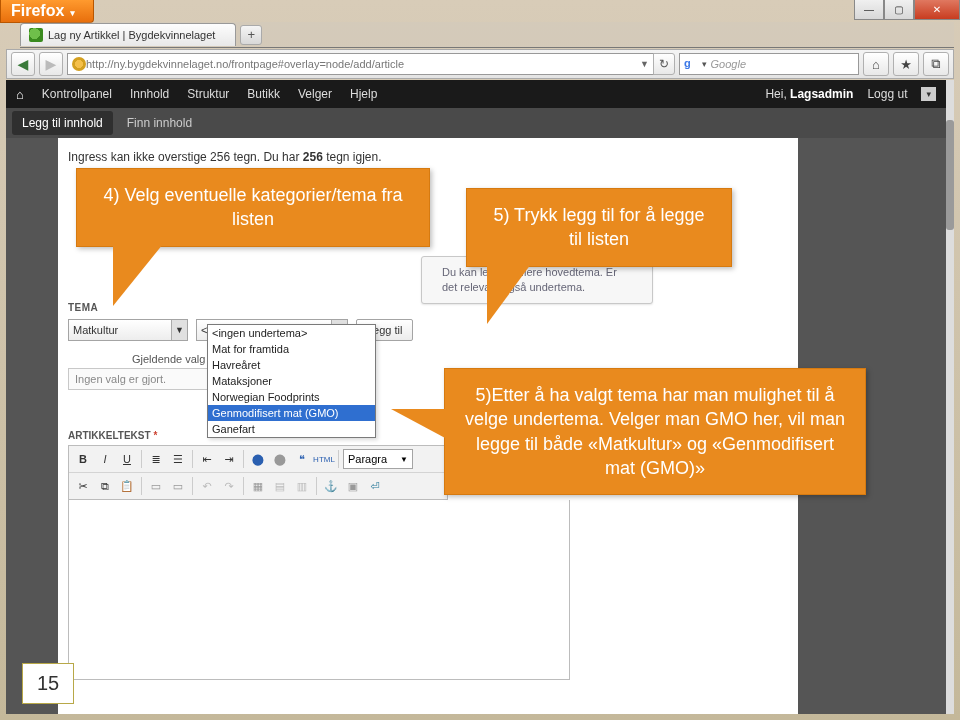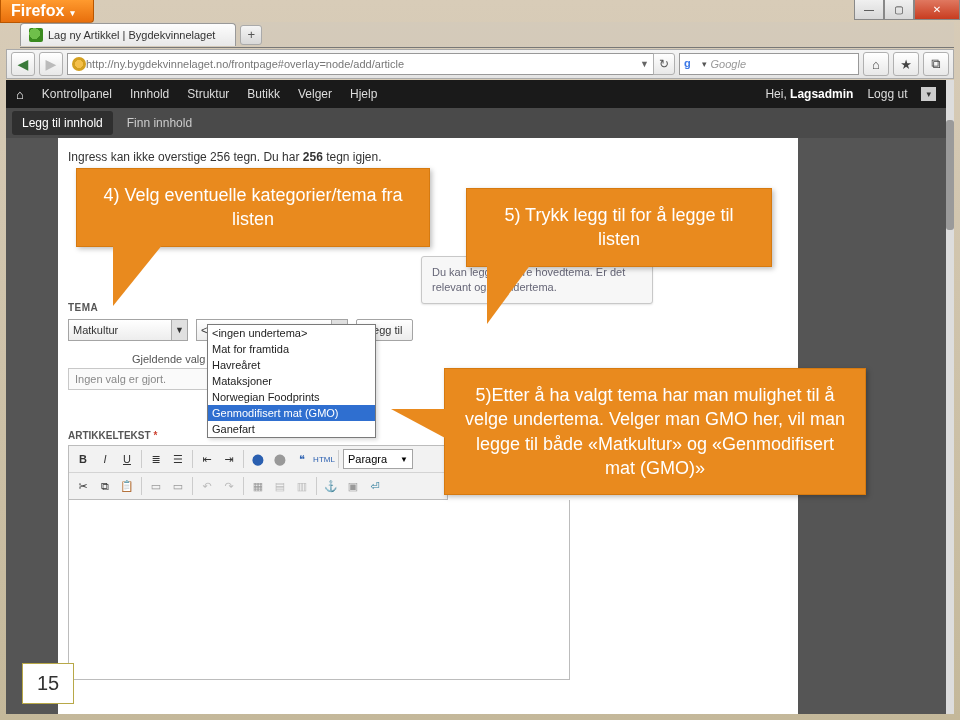--- a/index.html
+++ b/index.html
@@ -186,21 +186,21 @@
     height:20px; padding:0 4px; width:70px;
     display:flex;align-items:center;justify-content:space-between;
   }
   .editor-area {
     width:502px; height:180px; border:1px solid #bcbcbc; border-top:none; background:#fff;
   }
   
   .tooltip-box {
     position:absolute; top:118px; left:363px; width:232px;
     border:1px solid #c8c8c8; background:#f7f7f7; border-radius:3px;
-    padding:8px 10px; font-size:11px; color:#667; line-height:1.35;
+    padding:8px 20px; font-size:11px; color:#667; line-height:1.35;
     box-shadow: 0 1px 2px rgba(0,0,0,0.1);
   }
   
   .scrollbar { position:absolute; top:80px; right:6px; width:8px; bottom:6px;
     background:#ddd;}
   .scrollbar .thumb { position:absolute; top:40px; width:8px; height:110px; background:#9a9a9a; border-radius:3px;}
   
   .callout {
     position:absolute; background:#e98a1e; color:#fff;
     border:1px solid #d67a10;
@@ -211,21 +211,21 @@
   .callout-tail {
     position:absolute; width:0;height:0;
   }
   .c1 { top:168px; left:76px; width:354px;}
   .c1 .callout-tail {
     bottom:-60px; left:36px;
     border-left: 0 solid transparent;
     border-right: 50px solid transparent;
     border-top: 62px solid #e98a1e;
   }
-  .c2 { top:188px; left:466px; width:306px;}
+  .c2 { top:188px; left:466px; width:266px;}
   .c2 .callout-tail {
     bottom:-58px; left:20px;
     border-left: 0 solid transparent;
     border-right: 44px solid transparent;
     border-top: 60px solid #e98a1e;
   }
   .c3 { top:368px; left:444px; width:422px;}
   .c3 .callout-tail {
     top:40px; left:-54px;
     border-top: 0 solid transparent;

